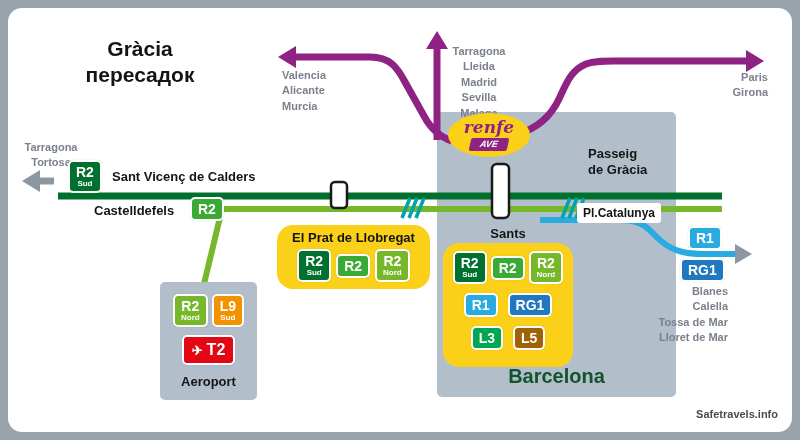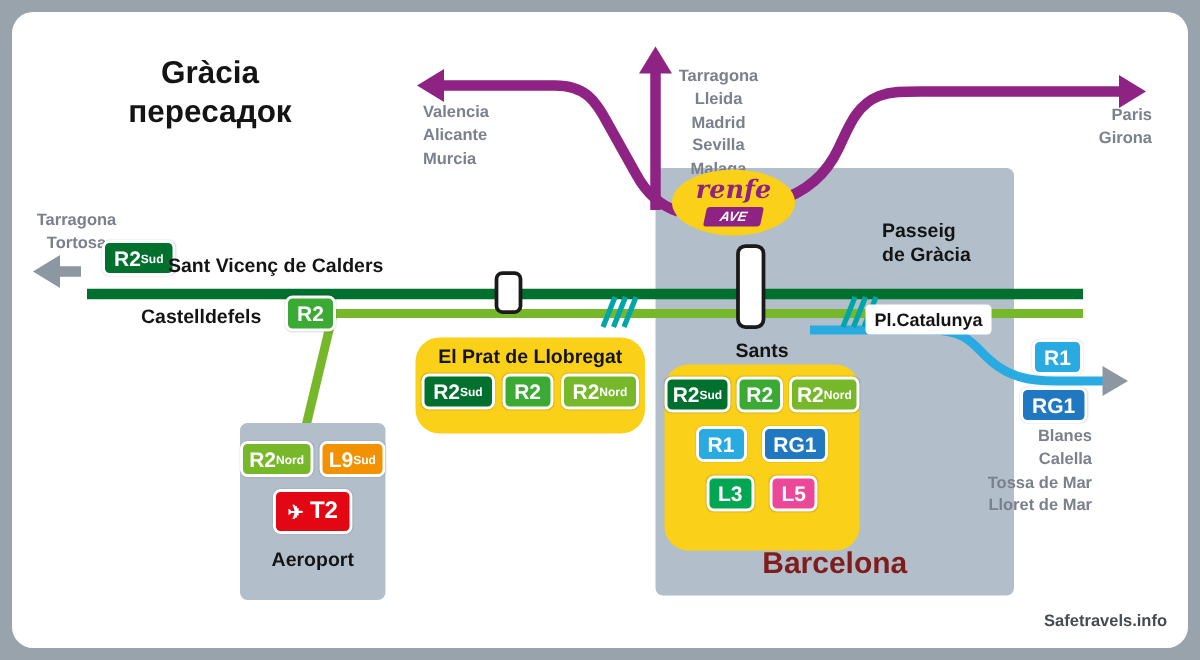--- a/index.html
+++ b/index.html
@@ -7,22 +7,22 @@
          font-family:"Liberation Sans",sans-serif;overflow:hidden}
   .panel{position:absolute;left:8px;top:8px;right:8px;bottom:8px;background:#ffffff;border-radius:14px}
   .abs{position:absolute}
   .z1{z-index:1}
   .overlay{position:absolute;left:0;top:0;z-index:2}
   .z3{z-index:3}
   .pre{white-space:pre-line}
   .title{font-size:21px;font-weight:bold;color:#141414;text-align:center;line-height:1.25}
   .dest{font-size:11px;font-weight:bold;color:#7b818c;line-height:1.4}
   .stn{font-size:13px;font-weight:bold;color:#141414;line-height:1.2}
-  .big-label{font-size:20px;font-weight:bold;color:#7f1d1d;text-align:center}
-  .badge{display:inline-flex;flex-direction:row;align-items:center;justify-content:center;
+  .big-label{font-size:20px;font-weight:bold;color:#14532d;text-align:center}
+  .badge{display:inline-flex;flex-direction:column;align-items:center;justify-content:center;
          color:#fff;border:2px solid #fff;border-radius:5px;font-weight:bold;line-height:1;
          padding:3px 6px;box-sizing:border-box;min-width:30px;box-shadow:0 0 1px rgba(0,0,0,.25)}
   .b-big{font-size:14px}
   .b-sub{font-size:8px;margin-top:1px}
   .badge-row{display:flex;justify-content:center;align-items:center}
   .ybox{border-radius:16px}
   .graybox{border-radius:5px}
   .box-title{font-size:13px;font-weight:bold;color:#141414;text-align:center}
   .whitelabel{background:#ffffff;border-radius:3px;padding:3px 6px;font-size:12px;font-weight:bold;color:#141414}
   .renfe{background:#fbd018;border-radius:50%;display:flex;flex-direction:column;align-items:center;justify-content:center}
@@ -156,21 +156,21 @@
         <span class="b-big">R1</span>
       </div>
       <div class="badge" style="background-color: rgb(32, 121, 192);">
         <span class="b-big">RG1</span>
       </div>
     </div>
     <div class="badge-row" style="margin-top:9px;gap:10px">
       <div class="badge" style="background-color: rgb(0, 166, 81);">
         <span class="b-big">L3</span>
       </div>
-      <div class="badge" style="background-color: #ec4899;">
+      <div class="badge" style="background-color: #a16207;">
         <span class="b-big">L5</span>
       </div>
     </div>
   </div>
 
   <div class="abs z3 big-label" style="left:437px;top:365px;width:239px">Barcelona</div>
 
   <div class="abs z3 whitelabel" style="left:577px;top:203px">Pl.Catalunya</div>
 
   <div class="abs z3 badge" style="left: 688px; top: 226px; background-color: rgb(41, 171, 226);">

